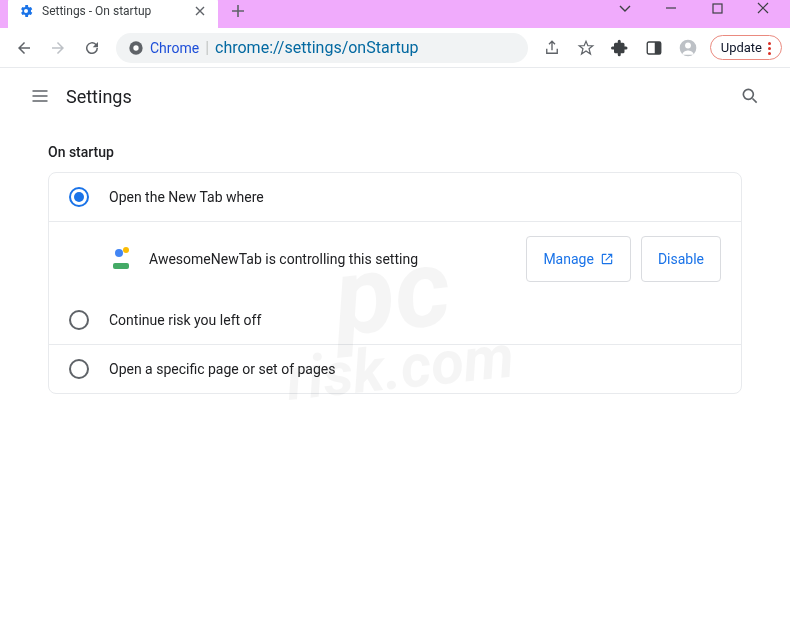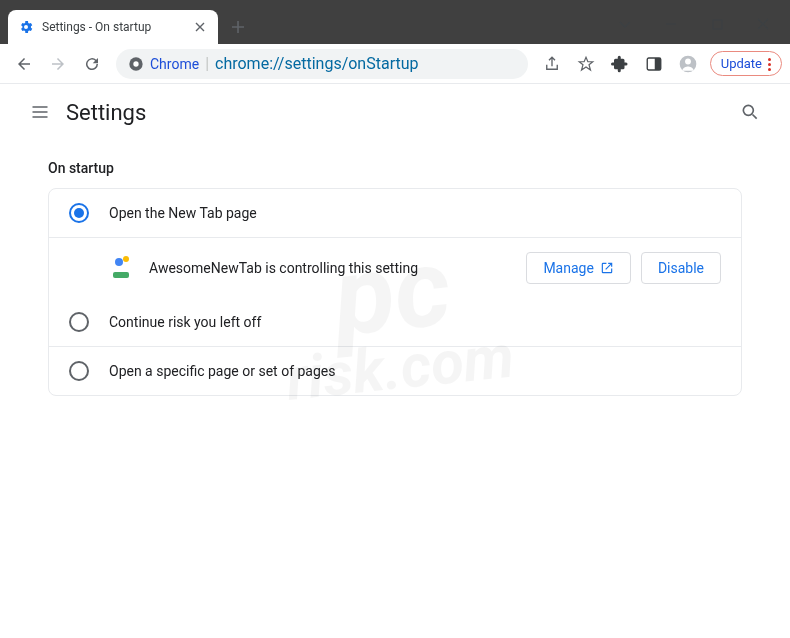--- a/index.html
+++ b/index.html
@@ -1,65 +1,65 @@
 <!DOCTYPE html>
 <html><head>
 <meta charset="utf-8">
 <style>
 * { box-sizing: border-box; margin: 0; padding: 0; font-family: "Segoe UI", Roboto, Arial, sans-serif; }
 body { width: 790px; height: 638px; background: #fff; overflow: hidden; position: relative; }
 
 
-.titlebar { height: 44px; background: #404040; display: flex; align-items: flex-end; }
+.titlebar { height: 28px; background: #f0abfc; display: flex; align-items: flex-end; }
 .tab { background: #fff; height: 34px; margin-left: 8px; border-radius: 8px 8px 0 0; display: flex; align-items: center; padding: 0 10px; min-width: 210px; position: relative; }
 .tab-icon { width: 16px; height: 16px; margin-right: 8px; display: flex; align-items: center; justify-content: center; }
 .tab-title { font-size: 12px; color: #3c4043; flex: 1; }
 .tab-close { width: 16px; height: 16px; display: flex; align-items: center; justify-content: center; color: #5f6368; }
 .new-tab { width: 28px; height: 28px; display: flex; align-items: center; justify-content: center; color: #5f6368; margin-left: 6px; margin-bottom: 3px; }
 .win-controls { margin-left: auto; display: flex; align-items: center; height: 40px; padding-right: 4px; }
 .win-btn { width: 46px; height: 32px; display: flex; align-items: center; justify-content: center; color: #3c4043; }
 
 
 .toolbar { height: 40px; background: #fff; border-bottom: 1px solid #e8eaed; display: flex; align-items: center; padding: 0 8px; gap: 2px; }
 .nav-btn { width: 32px; height: 32px; display: flex; align-items: center; justify-content: center; color: #5f6368; border-radius: 50%; }
 .nav-btn.disabled { color: #bdc1c6; }
 .addr { flex: 1; height: 30px; background: #f1f3f4; border-radius: 15px; display: flex; align-items: center; padding: 0 12px; margin: 0 6px; gap: 6px; }
 .addr-chrome { display: flex; align-items: center; gap: 6px; color: #1d4ed8; font-size: 14px; }
 .addr-sep { color: #c4c7c5; }
 .addr-url { color: #0369a1; font-size: 16px; }
 .tool-icon { width: 32px; height: 32px; display: flex; align-items: center; justify-content: center; color: #5f6368; }
-.update-pill { display: flex; align-items: flex-end; gap: 6px; border: 1px solid #ea8a7f; color: #1d4ed8; border-radius: 16px; padding: 4px 10px; font-size: 13px; margin-left: 4px; }
+.update-pill { display: flex; align-items: flex-end; gap: 6px; border: 1px solid #ea8a7f; color: #0f172a; border-radius: 16px; padding: 4px 10px; font-size: 13px; margin-left: 4px; }
 .update-pill .dots { display: flex; flex-direction: column; gap: 2px; }
 .dot { width: 3px; height: 3px; background: #d93025; border-radius: 50%; }
 
 
 .app-header { height: 56px; display: flex; align-items: center; padding: 0 20px; }
 .menu-btn { width: 40px; height: 40px; display: flex; align-items: center; justify-content: center; color: #5f6368; }
-.app-title { font-size: 22px; color: #202124; margin-left: 6px; }
+.app-title { font-size: 18px; color: #202124; margin-left: 6px; }
 .search-btn { margin-left: auto; width: 40px; height: 40px; display: flex; align-items: center; justify-content: center; color: #5f6368; }
 
 .content { padding: 20px 48px; }
 .section-title { font-size: 14px; color: #202124; font-weight: 500; margin-bottom: 12px; }
 
 .card { border: 1px solid #e8eaed; border-radius: 8px; background: #fff; }
 .row { display: flex; align-items: center; padding: 14px 20px; min-height: 48px; }
 .row + .row { border-top: 1px solid #e8eaed; }
 .radio { width: 20px; height: 20px; border-radius: 50%; border: 2px solid #5f6368; margin-right: 20px; flex-shrink: 0; position: relative; }
 .radio.selected { border-color: #1a73e8; }
 .radio.selected::after { content: ""; position: absolute; width: 10px; height: 10px; background: #1a73e8; border-radius: 50%; top: 3px; left: 3px; }
 .row-label { font-size: 14px; color: #202124; }
 
 .notice-row { display: flex; align-items: center; padding: 14px 20px 14px 60px; border-top: 1px solid #e8eaed; justify-content: center; }
 .ext-icon { width: 24px; height: 24px; margin-right: 16px; position: relative; }
 .ext-icon .base { position:absolute; bottom:2px; left:4px; width:16px; height:6px; background:#4a6; border-radius:2px; }
 .ext-icon .ball { position:absolute; top:2px; left:6px; width:8px; height:8px; background:#4285f4; border-radius:50%; }
 .ext-icon .spark { position:absolute; top:0; right:4px; width:6px; height:6px; background:#fbbc04; border-radius:50%; }
 .notice-text { font-size: 14px; color: #202124; flex: 1; }
 .btns { display: flex; gap: 10px; }
-.outline-btn { border: 1px solid #dadce0; background: #fff; color: #1a73e8; font-size: 14px; padding: 7px 16px; border-radius: 4px; display: flex; align-items: center; gap: 6px; cursor: pointer; }
+.outline-btn { border: 1px solid #dadce0; background: #fff; color: #1a73e8; font-size: 14px; padding: 14px 16px; border-radius: 4px; display: flex; align-items: center; gap: 6px; cursor: pointer; }
 
 .watermark { position: absolute; top: 50%; left: 50%; transform: translate(-50%, -50%) rotate(-6deg); font-size: 110px; font-weight: 700; color: rgba(0,0,0,0.04); font-style: italic; pointer-events: none; white-space: nowrap; text-align: center; line-height: 0.9; }
 .watermark .sm { font-size: 60px; display: block; }
 
 svg { display: block; }
 </style>
 </head>
 <body>
 
 <div class="titlebar">
@@ -183,21 +183,21 @@
         <path stroke="#5f6368" stroke-width="2" d="M15 15l5 5"></path>
       </svg>
   </div>
 </div>
 
 <div class="content">
   <div class="section-title">On startup</div>
   <div class="card">
     <div class="row">
       <div class="radio selected"></div>
-      <div class="row-label">Open the New Tab page</div>
+      <div class="row-label">Open the New Tab where</div>
     </div>
     <div class="notice-row">
       <div class="ext-icon">
         <div class="ball"></div>
           <div class="spark"></div>
           <div class="base"></div>
       </div>
       <div class="notice-text">AwesomeNewTab is controlling this setting</div>
       <div class="btns">
         <button class="outline-btn">

